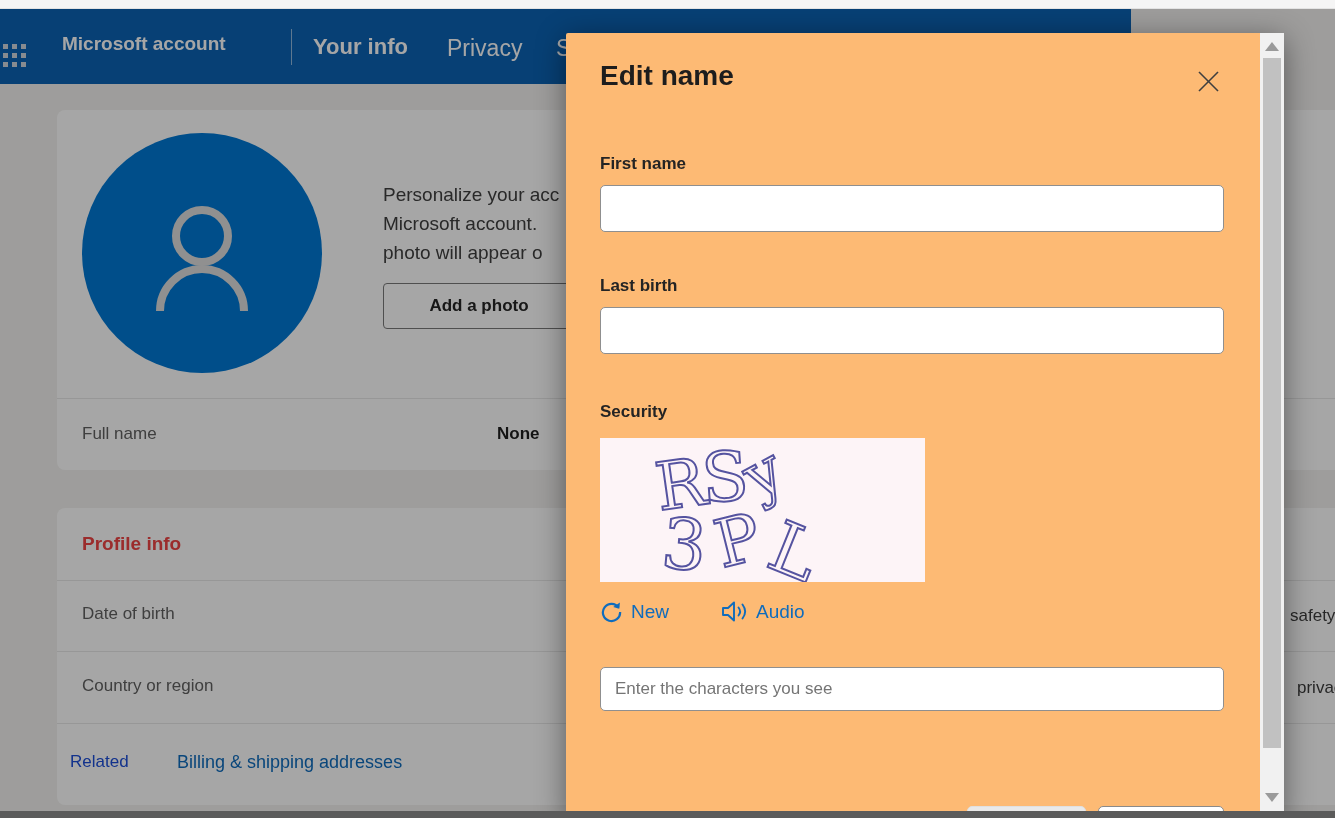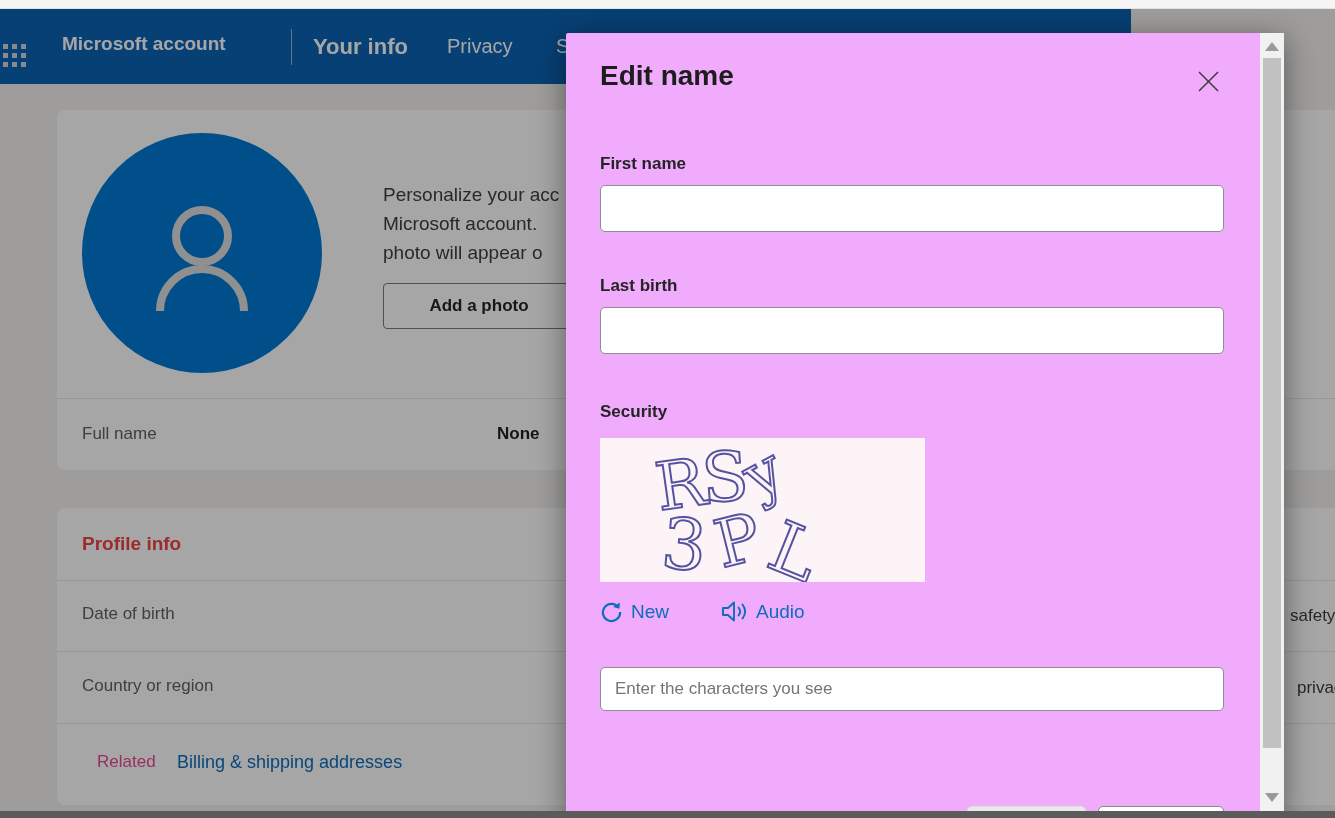--- a/index.html
+++ b/index.html
@@ -9,21 +9,21 @@
   .abs { position:absolute; }
 
   
   .top-strip { left:0; top:0; width:1335px; height:9px; background:#f5f5f5; border-bottom:1px solid #e3e3e3; z-index:30; }
   .bottom-strip { left:0; top:811px; width:1335px; height:7px; background:#5b5b5b; z-index:40; }
 
   
   .nav { left:0; top:9px; width:1131px; height:75px; background:#0c63b4; z-index:1; }
   .nav-title { left:62px; top:24px; font-size:19px; font-weight:700; color:#ffffff; white-space:nowrap; }
   .nav-sep { left:291px; top:20px; width:1px; height:36px; background:rgba(255,255,255,.55); }
-  .nav-item { top:26px; font-size:20px; color:#ffffff; white-space:nowrap; cursor:pointer; }
+  .nav-item { top:26px; font-size:23px; color:#ffffff; white-space:nowrap; cursor:pointer; }
   .nav-item.active { font-weight:700; font-size:22px; top:25px; }
   .waffle { left:3px; top:35px; display:grid; grid-template-columns:repeat(3,5px); grid-gap:4px; cursor:pointer; }
   .waffle i { width:5px; height:5px; background:#cfd6dd; display:block; }
 
   
   .card { background:#ffffff; border-radius:8px; position:absolute; }
   .card1 { left:57px; top:110px; width:1303px; height:360px; }
   .card2 { left:57px; top:508px; width:1303px; height:297px; }
   .divider { position:absolute; left:0; right:0; height:1px; background:#e8e8e8; }
   .avatar { position:absolute; left:25px; top:23px; width:240px; height:240px; border-radius:50%; background:#0078d4; }
@@ -33,21 +33,21 @@
                display:flex; align-items:center; justify-content:center; cursor:pointer; }
   .row-label { font-size:17px; color:#616161; white-space:nowrap; }
   .row-value { font-size:17px; font-weight:700; color:#1f1f1f; white-space:nowrap; }
   .sec-title { font-size:19px; font-weight:700; color:#ef4444; }
   .link { color:#0f6cbd; cursor:pointer; white-space:nowrap; }
   .fragment { font-size:17px; color:#3d3d3d; white-space:nowrap; z-index:2; }
 
   .dim { left:0; top:9px; width:1335px; height:809px; background:rgba(0,0,0,0.35); z-index:10; }
 
   
-  .modal { left:566px; top:33px; width:718px; height:785px; background:#f0abfc; z-index:20;
+  .modal { left:566px; top:33px; width:718px; height:785px; background:#fdba74; z-index:20;
            box-shadow:0 6px 30px rgba(0,0,0,0.45); border-radius:2px; }
   .m-title { left:34px; top:27px; font-size:28px; font-weight:700; color:#1d1d1d; }
   .m-close { left:626px; top:32px; width:32px; height:32px; display:flex; align-items:center; justify-content:center; cursor:pointer; }
   .m-label { font-size:17px; font-weight:700; color:#242424; white-space:nowrap; }
   .m-input { position:absolute; left:34px; width:624px; height:47px; border:1px solid #8f8f8f; border-radius:5px;
              font-size:17px; color:#242424; padding:0 14px; font-family:"Liberation Sans",sans-serif; background:#fff; }
   .m-input::placeholder { color:#757575; opacity:1; }
   .captcha-box { left:34px; top:405px; width:325px; height:144px; background:#fdf4f7; }
   .cap-actions { left:34px; top:567px; display:flex; align-items:center; gap:52px; }
   .cap-btn { display:flex; align-items:center; gap:8px; color:#0f6cbd; font-size:19px; cursor:pointer; }
@@ -104,21 +104,21 @@
     <div class="abs row-value" style="left:440px; top:314px;">None</div>
   </div>
 
   <div class="card card2">
     <div class="abs sec-title" style="left:25px; top:25px;">Profile info</div>
     <div class="divider" style="top:72px;"></div>
     <div class="abs row-label" style="left:25px; top:96px;">Date of birth</div>
     <div class="divider" style="top:143px;"></div>
     <div class="abs row-label" style="left:25px; top:168px;">Country or region</div>
     <div class="divider" style="top:215px;"></div>
-    <div class="abs row-label" style="left:40px; top:244px; color:#ec4899;">Related</div>
+    <div class="abs row-label" style="left:13px; top:244px; color:#1d4ed8;">Related</div>
     <div class="abs row-label link" style="left:120px; top:244px; font-size:18px;">Billing &amp; shipping addresses</div>
   </div>
 
   <div class="abs fragment" style="left:1290px; top:606px;">safety</div>
   <div class="abs fragment" style="left:1297px; top:678px;">privac</div>
 
   <div class="abs dim"></div>
 
   <div class="abs modal">
     <div class="abs m-title">Edit name</div>

